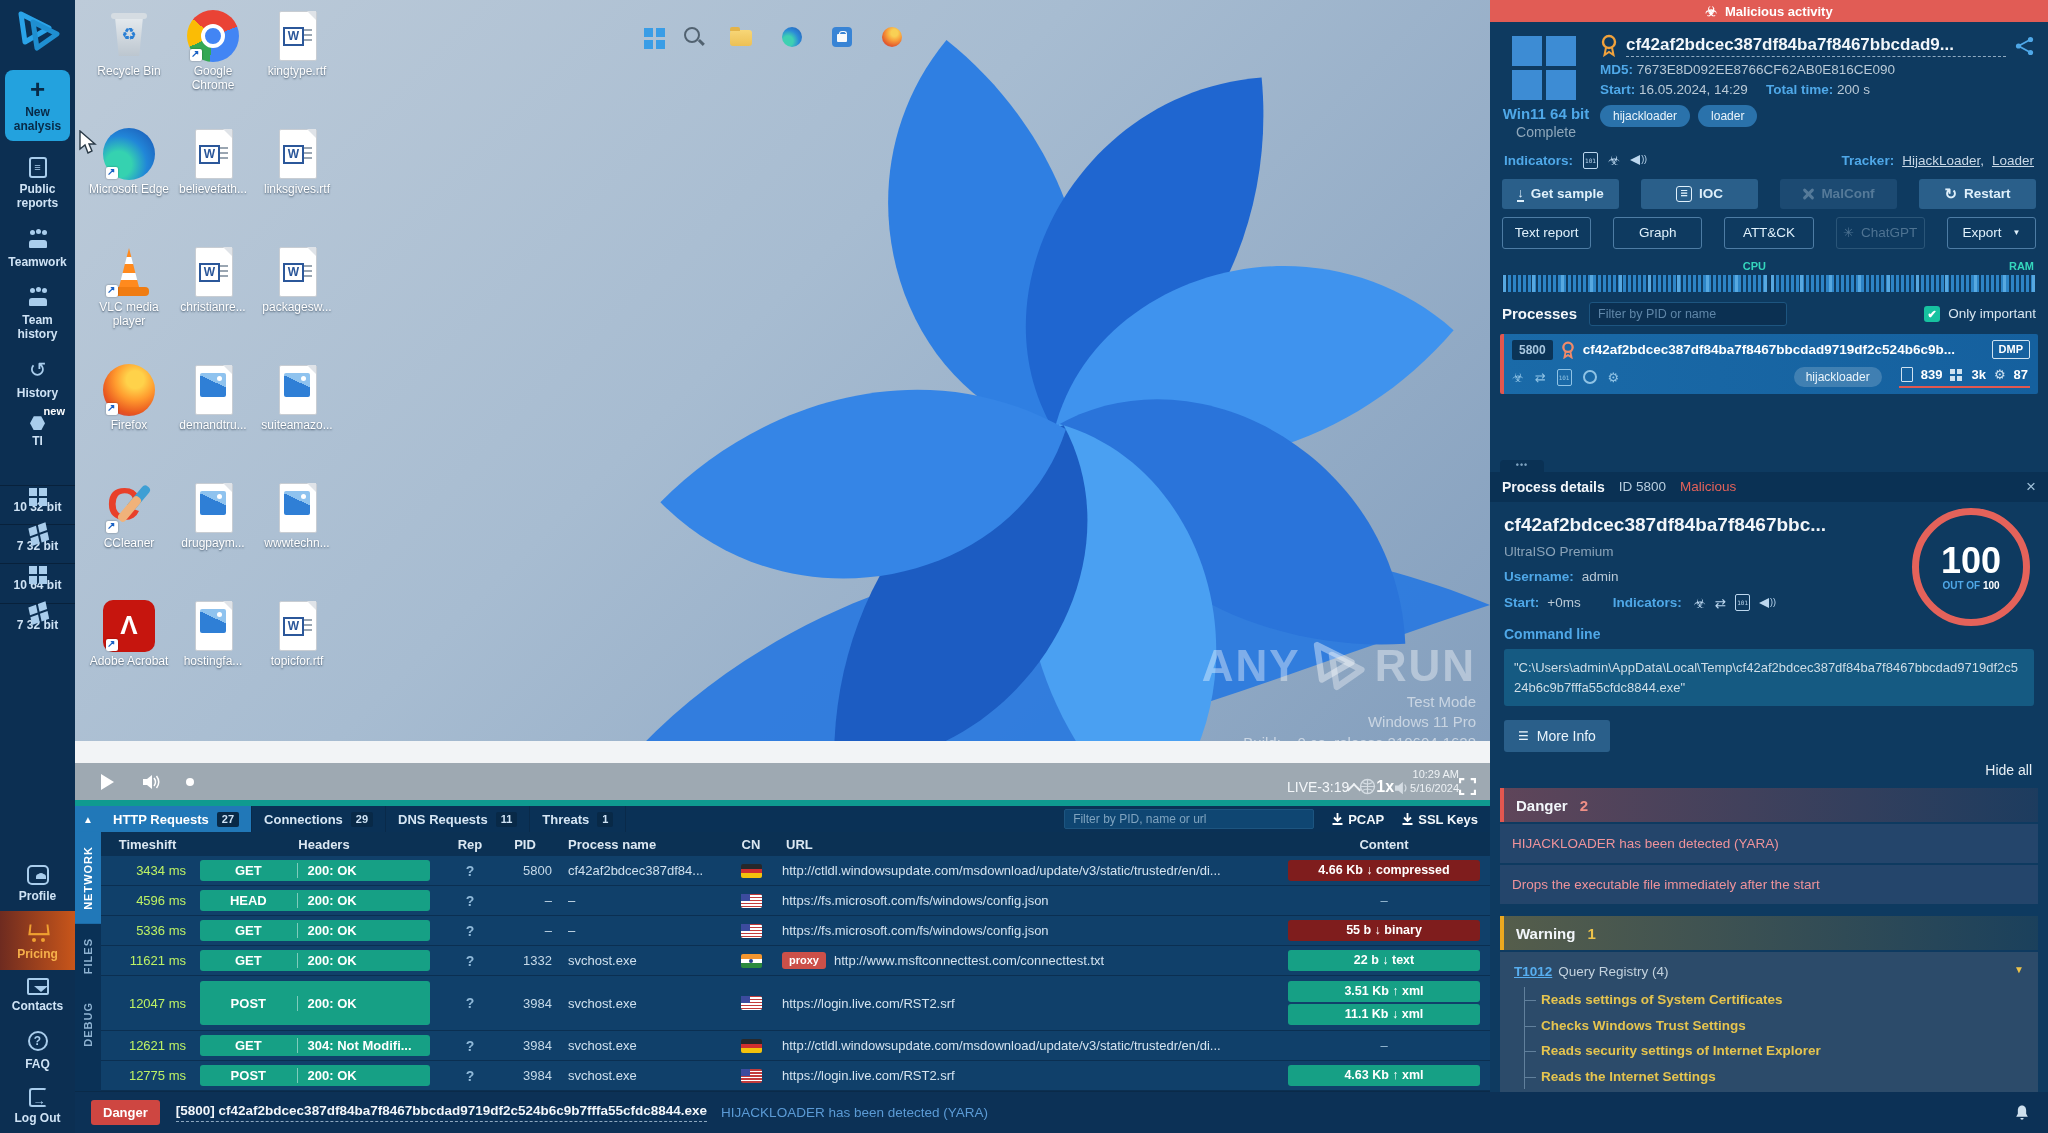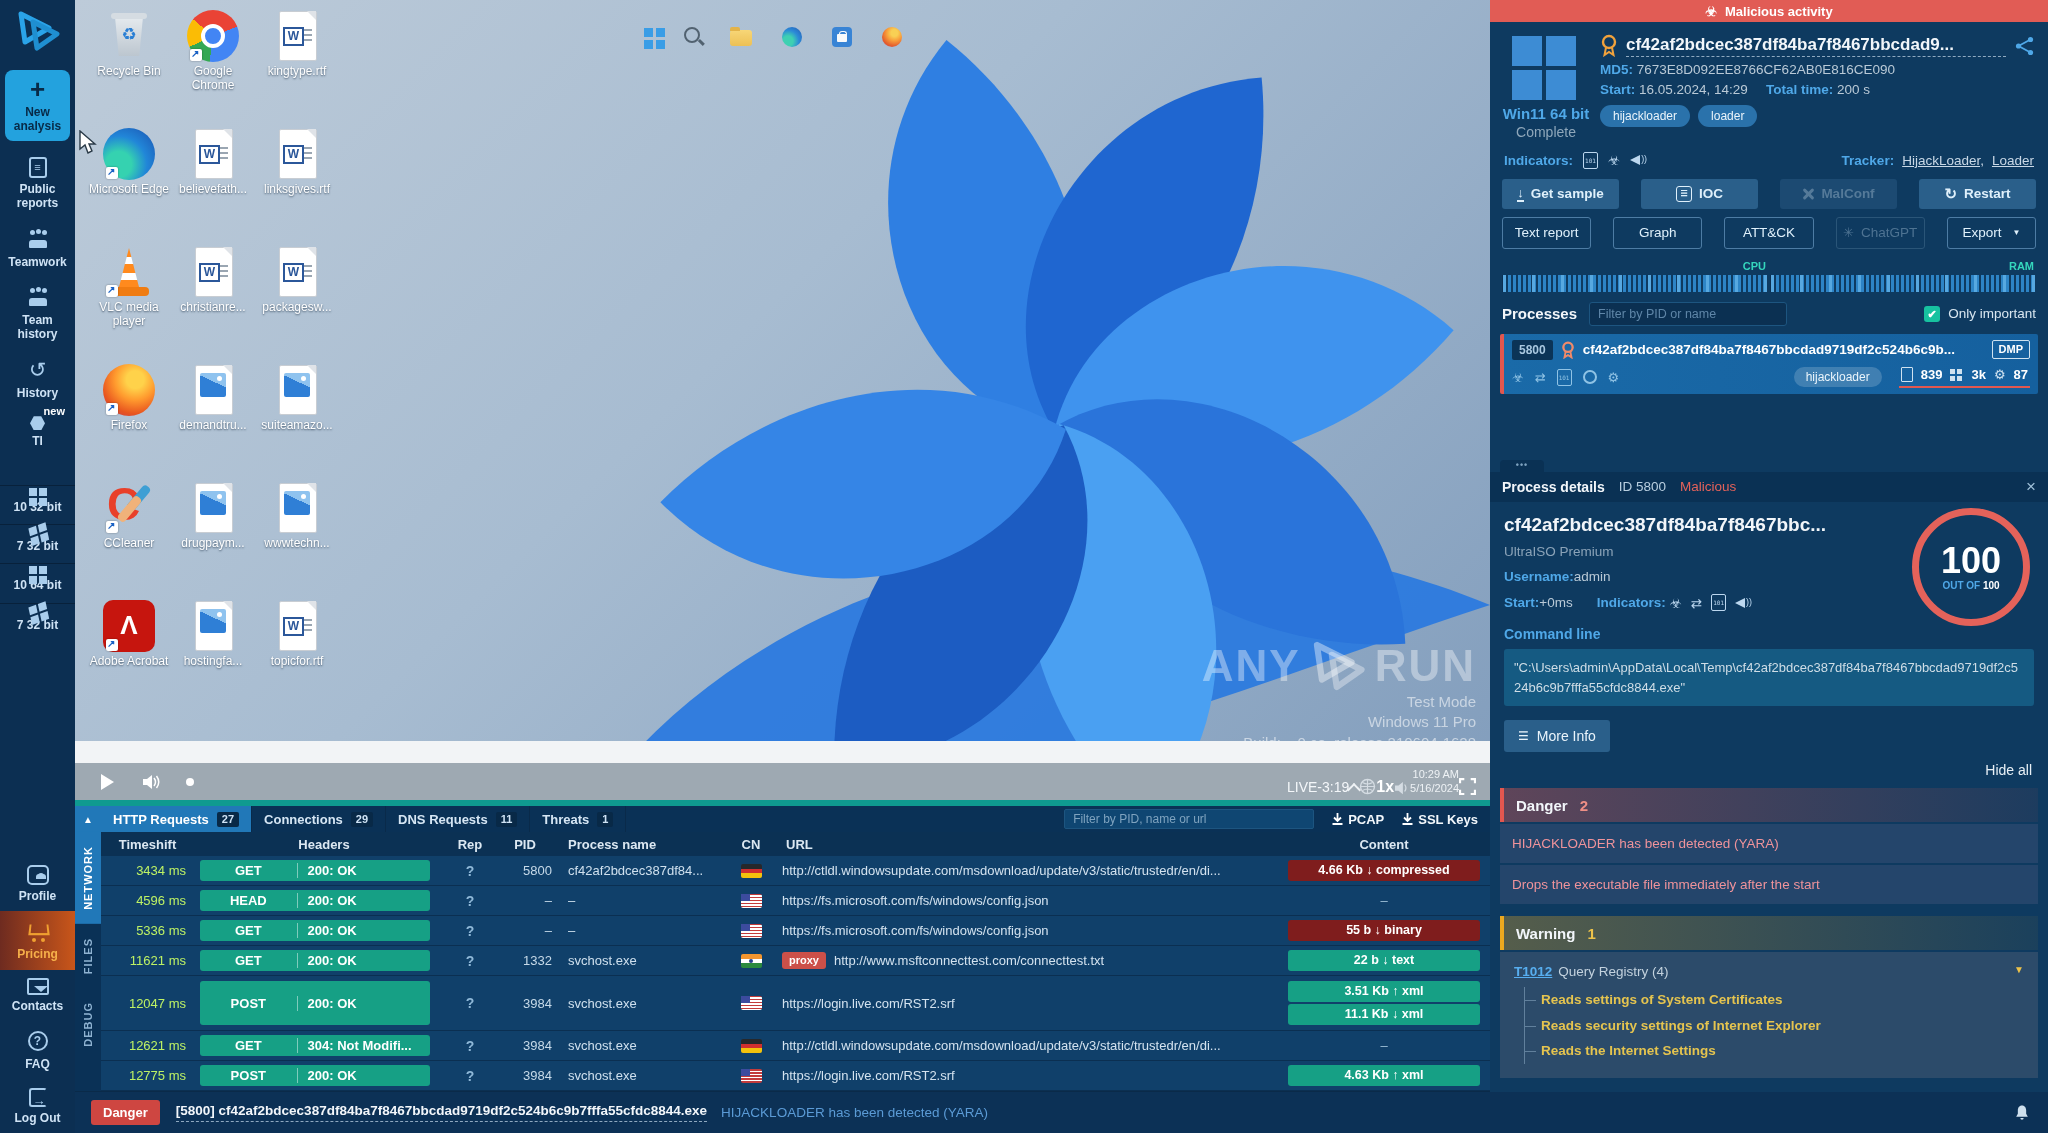--- a/index.html
+++ b/index.html
@@ -231,21 +231,21 @@
   
   #ddots{width:44px;height:12px;background:#0a3154;border-radius:4px 4px 0 0;margin-left:10px;color:#7fa3c0;font:700 9px/10px "Liberation Sans",sans-serif;text-align:center;letter-spacing:1px}
   #dhdr{height:30px;background:#0a3154;display:flex;align-items:center;gap:14px;padding:0 12px}
   #dht{color:#f2f6fa;font:700 14px/1 "Liberation Sans",sans-serif}
   #dhid{color:#b9cfe0;font-size:13.5px}
   #dhv{color:#e4625a;font-size:13.5px}
   #dclose{margin-left:auto;color:#9fc0d8;font-size:17px;cursor:pointer}
   #dbody{position:relative;padding:12px 14px 0}
   #dname{color:#f2f6fa;font:700 19px/1.2 "Liberation Sans",sans-serif;max-width:390px;white-space:nowrap;overflow:hidden}
   #dprod{color:#8ba3b8;font-size:13.5px;margin-top:8px}
-  .drow{font-size:13.5px;margin-top:10px;display:flex;align-items:center}
+  .drow{font-size:13.5px;margin-top:10px;display:flex;gap:8px;align-items:center}
   #dind{display:flex;gap:9px;align-items:center;color:#bcd7ef;margin-left:4px}
   #score{position:absolute;right:18px;top:6px;width:104px;height:104px;border:7px solid #e4625a;border-radius:50%;display:flex;flex-direction:column;align-items:center;justify-content:center}
   #scoren{color:#fff;font:700 36px/1 "Liberation Sans",sans-serif}
   #scoresub{margin-top:2px;font:700 10px/1 "Liberation Sans",sans-serif;color:#4fa8e8}
   #scoresub b{color:#fff}
   #cmdl{color:#4fa8e8;font:700 14px/1 "Liberation Sans",sans-serif;padding:16px 14px 8px}
   #cmdbox{margin:0 14px;background:#155a82;border-radius:3px;padding:9px 10px;color:#cfdde6;font-size:13px;line-height:1.5;word-break:break-all}
   #minfo{margin:14px 14px 0;display:inline-flex;align-items:center;gap:8px;background:#2a5f8a;border-radius:3px;padding:8px 14px;color:#eaf4fb;font-size:14px;cursor:pointer;width:fit-content}
   #minfo::before{content:"☰";font-size:12px}
   #hideall{text-align:right;color:#e8f0f6;font-size:14px;padding:10px 16px 6px;cursor:pointer}
@@ -1006,19 +1006,20 @@
     </div>
     <div id="warnbox">
       <div id="t1012">
         <span id="tlink">T1012</span>
         <span id="tname">Query Registry (4)</span>
       </div>
       <span id="wcaret">▼</span>
       <ul id="wlist">
 
       <li>Reads settings of System Certificates</li>
+          <li>Checks Windows Trust Settings</li>
           <li>Reads security settings of Internet Explorer</li>
           <li>Reads the Internet Settings</li>
         </ul>
     </div>
   </div>
 
 </div>
 
 </body></html>

